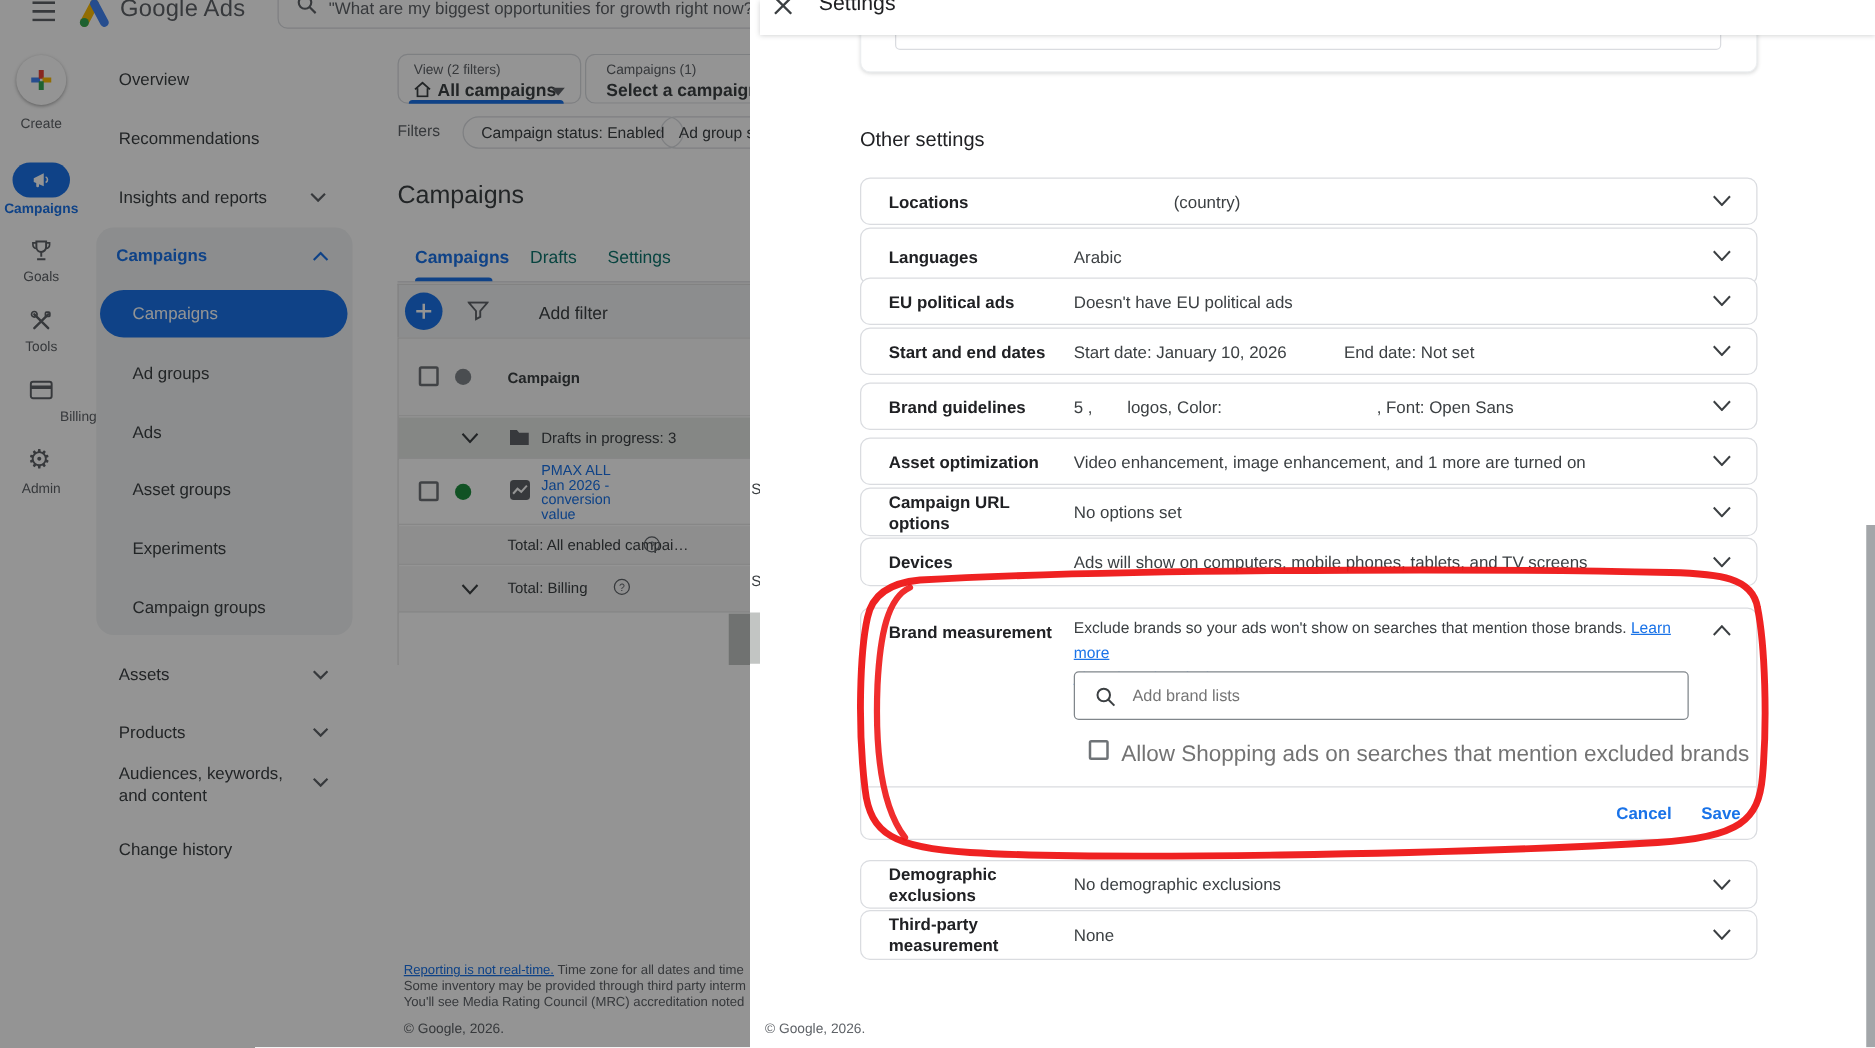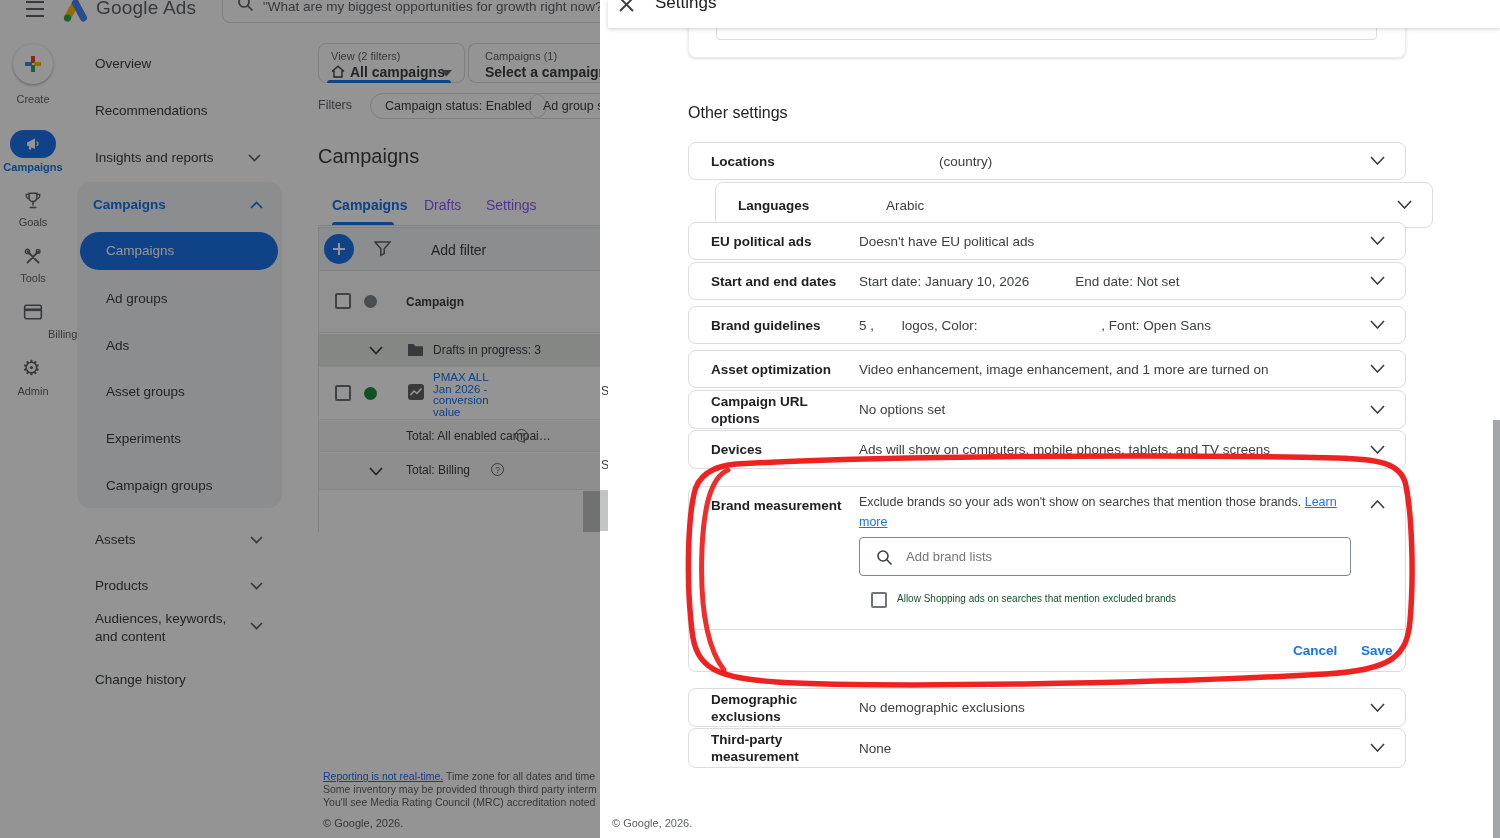--- a/index.html
+++ b/index.html
@@ -24,21 +24,21 @@
   .group-box { background:#f1f3f4; border-radius:14px; }
   .group-header { font-size:13.5px; color:#1a73e8; font-weight:bold; }
   .side-pill { background:#1a73e8; border-radius:19px; height:38px; line-height:38px; color:#fff; font-size:13.5px; }
 
   .viewbox { border:1px solid #dadce0; border-radius:8px; background:#fff; }
   .viewbox .lbl { font-size:11px; color:#5f6368; }
   .viewbox .val { font-size:14px; color:#3c4043; font-weight:bold; }
   .chip { border:1px solid #dadce0; border-radius:16px; font-size:12.5px; color:#3c4043; display:flex; align-items:center; padding:0 14px; height:26px; }
 
   .page-title { font-size:20px; color:#3c4043; }
-  .tab { font-size:14px; color:#8b5cf6; }
+  .tab { font-size:14px; color:#0f766e; }
   .tab.active { color:#1a73e8; font-weight:bold; }
   .tab-underline { background:#1a73e8; height:3px; border-radius:3px 3px 0 0; }
 
   .tbl { border:1px solid #e0e0e0; background:#fff; }
   .trow { position:absolute; left:0; width:100%; border-bottom:1px solid #e8e8e8; }
   .cellcb { width:16px; height:16px; border:2px solid #6f7377; border-radius:2px; background:#fff; }
   .dot { width:13px; height:13px; border-radius:50%; }
   .tbl-txt { font-size:12px; color:#3c4043; }
   .link-sm { font-size:11.5px; color:#1a73e8; line-height:11.5px; }
   .helpq { display:inline-flex; width:13px; height:13px; border:1.2px solid #5f6368; border-radius:50%; color:#5f6368; font-size:8.5px; align-items:center; justify-content:center; }
@@ -61,21 +61,21 @@
   .srow { position:absolute; left:80px; width:718px; border:1px solid #dadce0; border-radius:8px; background:#fff; display:flex; align-items:center; }
   .srow-label { position:absolute; left:22px; width:132px; font-size:13.5px; font-weight:bold; color:#202124; line-height:17px; }
   .srow-value { position:absolute; left:170px; font-size:13.5px; color:#3c4043; white-space:nowrap; }
   .srow-chevron { position:absolute; right:20px; top:50%; margin-top:-5px; }
 
   .bx-card { position:absolute; left:80px; width:718px; border:1px solid #dadce0; border-radius:8px; background:#fff; }
   .bx-desc { font-size:12.5px; color:#3c4043; line-height:20px; }
   .bx-input { position:absolute; border:1px solid #80868b; border-radius:4px; background:#fff; }
   .bx-input input { position:absolute; left:46px; top:0; width:430px; height:37px; border:none; outline:none; font-size:13px; color:#5f6368; background:transparent; }
   .bx-checkbox { position:absolute; width:16px; height:16px; border:2px solid #6f7377; border-radius:2px; background:#fff; }
-  .bx-chk-label { position:absolute; font-size:10px; color:#14532d; }
+  .bx-chk-label { position:absolute; font-size:18px; color:#737373; }
   .bx-divider { position:absolute; left:0; width:100%; height:1px; background:#dadce0; }
   .bx-btn { position:absolute; font-size:13.5px; font-weight:bold; color:#1a73e8; cursor:pointer; }
 
   .drawer-copy { font-size:11px; color:#5f6368; }
 
   #marker-svg { position:absolute; left:676px; top:446px; z-index:70; pointer-events:none; }
   #scrollbar-thumb { position:absolute; right:0; top:420px; width:7px; height:418px; background:#a3a6a9; z-index:80; }
 </style>
 </head>
 <body>
@@ -312,21 +312,21 @@
     <div class="abs section-title" style="left:80px; top:104px;">Other settings</div>
 
     <div class="srow" style="top:142px; height:38px;">
       <div class="srow-label">Locations</div>
       <div class="srow-value" style="left:250px;">(country)</div>
       <svg class="srow-chevron" width="15" height="9" viewBox="0 0 15 9">
           <path d="M1 1l6.5 7L14 1" fill="none" stroke="#3c4043" stroke-width="1.6"></path>
         </svg>
     </div>
 
-    <div class="srow" style="top:182px; height:46px;margin-left:27px;">
+    <div class="srow" style="top:182px; height:46px;">
       <div class="srow-label">Languages</div>
       <div class="srow-value">Arabic</div>
       <svg class="srow-chevron" width="15" height="9" viewBox="0 0 15 9">
           <path d="M1 1l6.5 7L14 1" fill="none" stroke="#3c4043" stroke-width="1.6"></path>
         </svg>
     </div>
 
     <div class="srow" style="top:222px; height:38px;">
       <div class="srow-label">EU political ads</div>
       <div class="srow-value">Doesn't have EU political ads</div>

